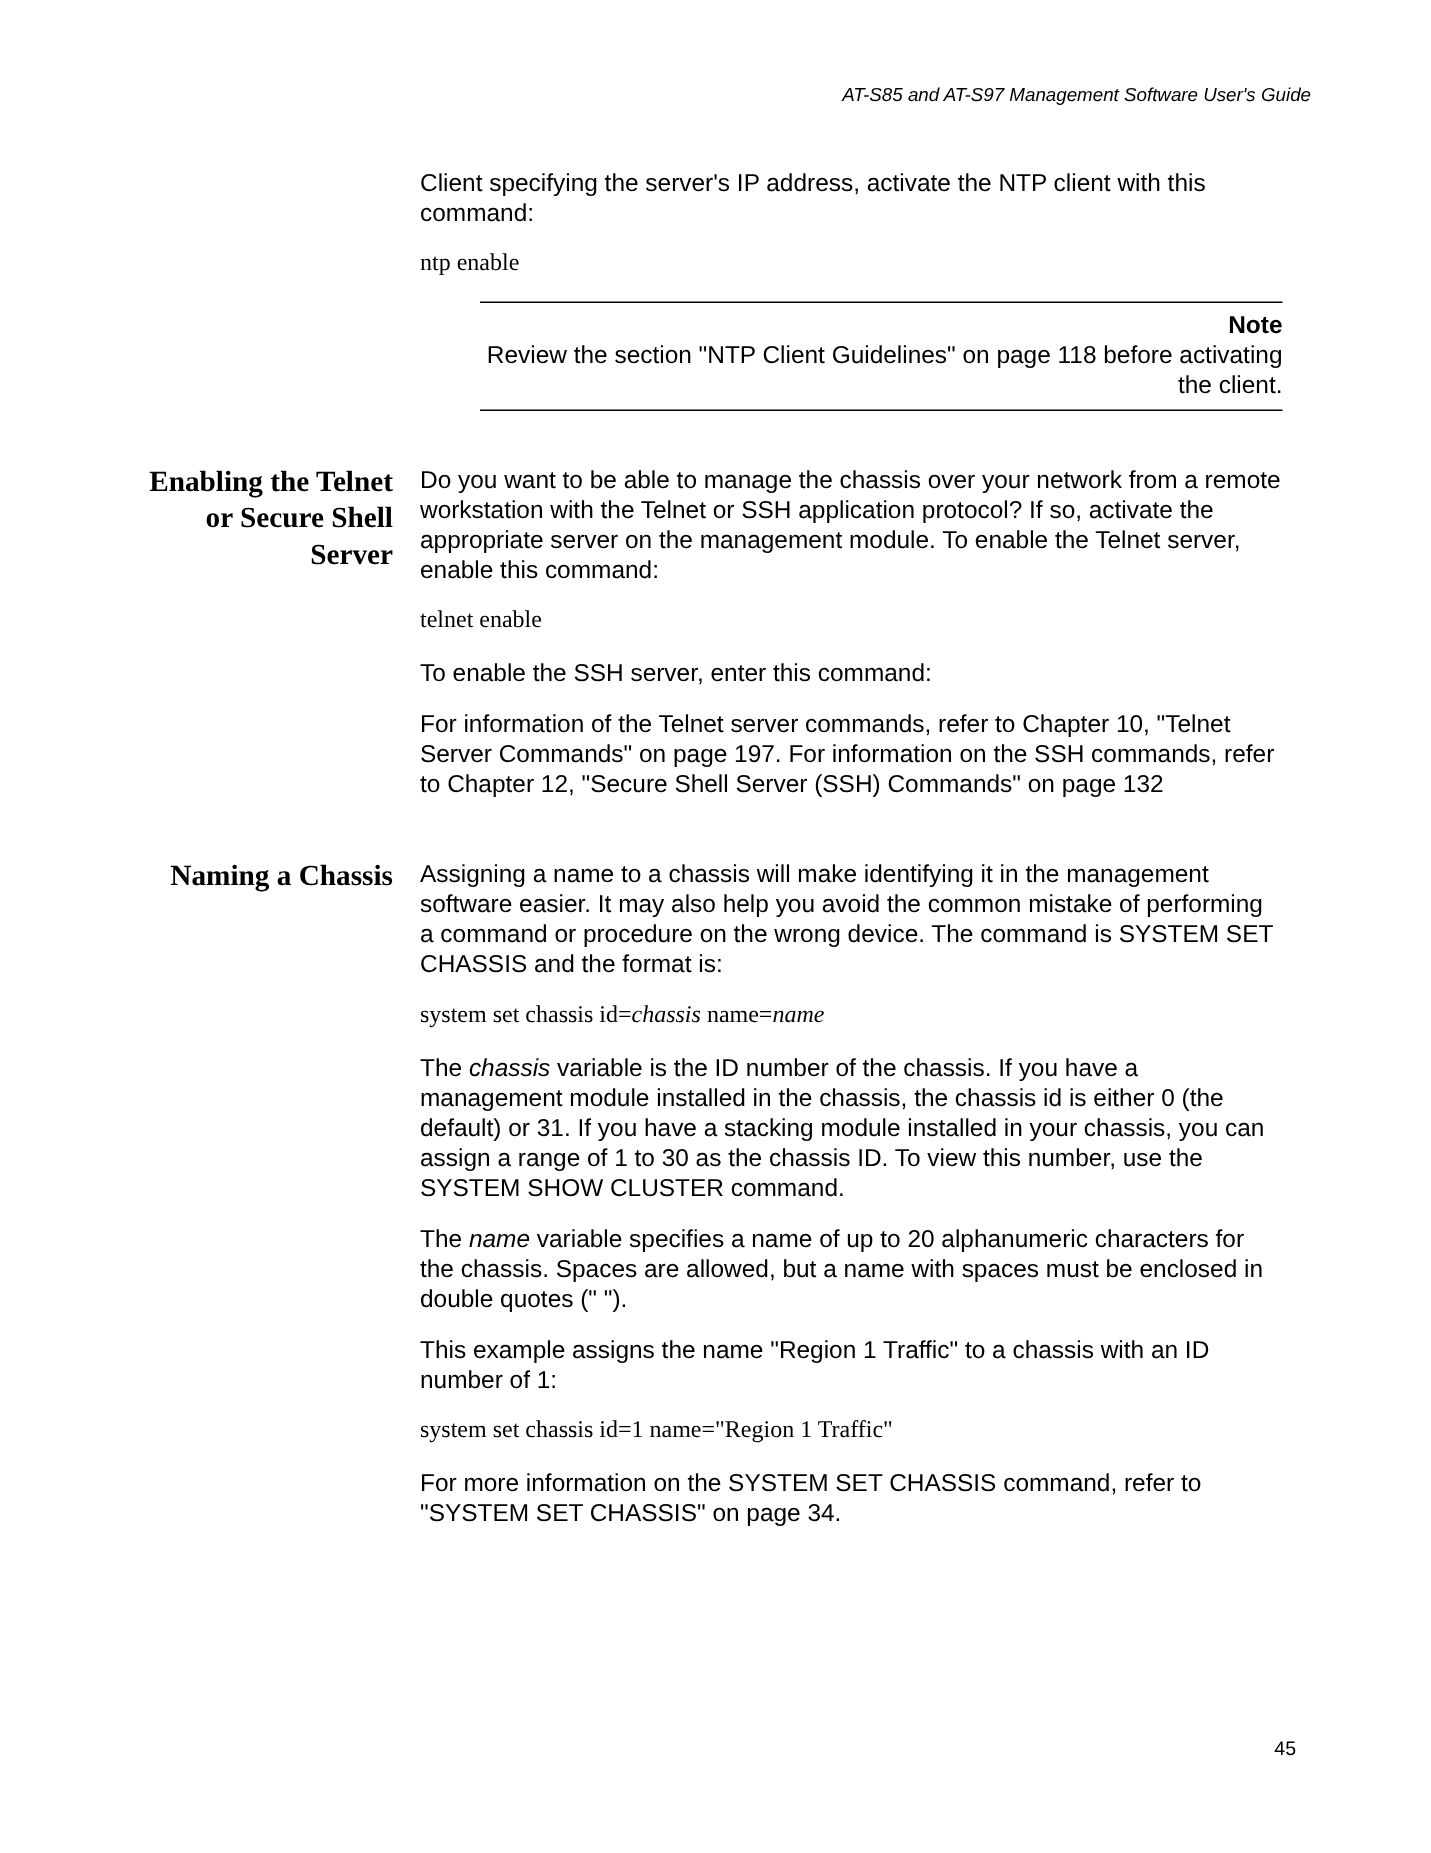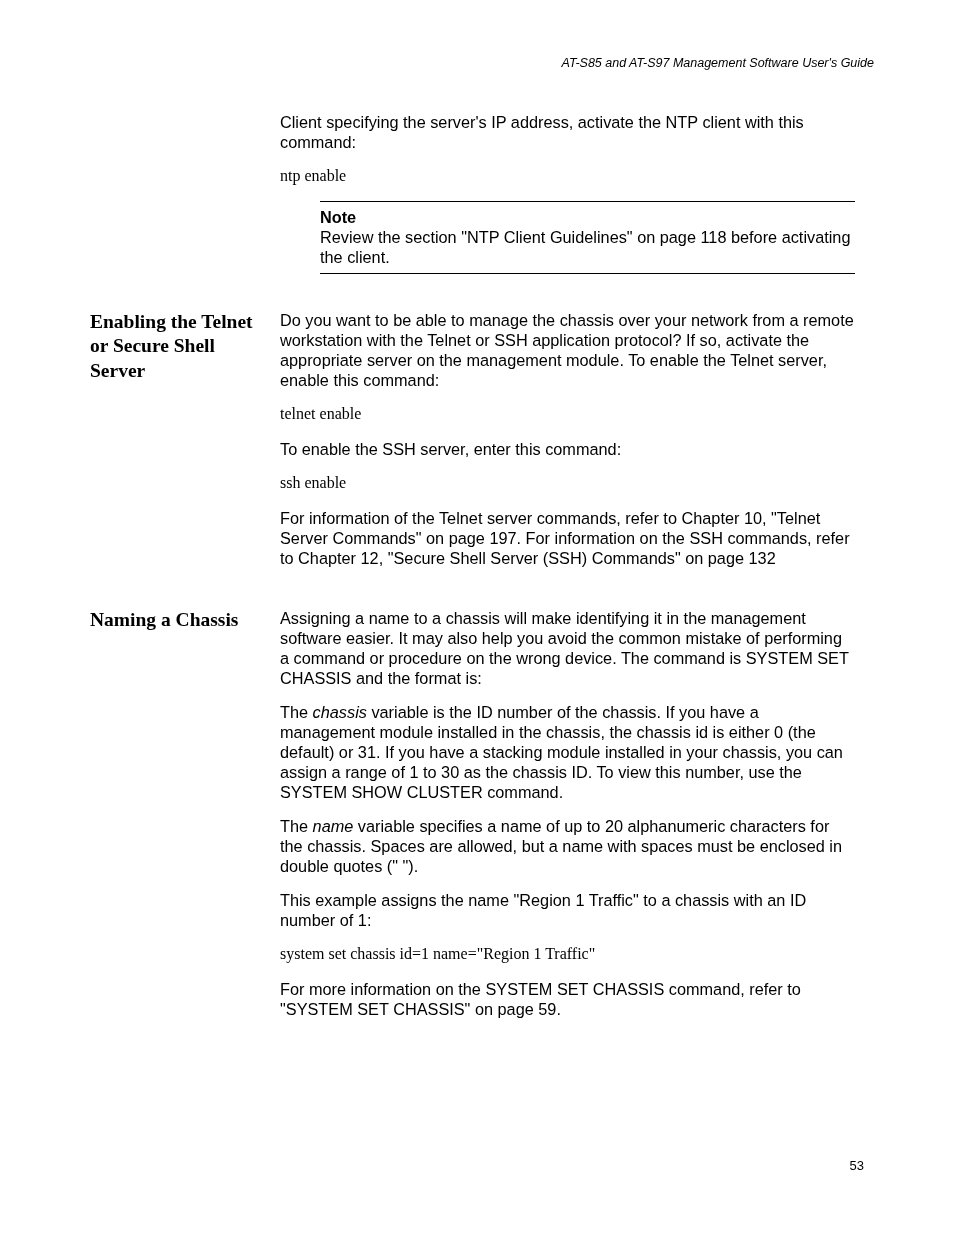--- a/index.html
+++ b/index.html
@@ -29,20 +29,21 @@
       margin-top: 56px;
     }
     .section-row {
       display: flex;
       align-items: flex-start;
       margin-bottom: 14px;
     }
     .left-col {
       width: 190px;
       min-width: 190px;
+      text-align: right;
       padding-right: 18px;
     }
     .section-heading {
       font-family: 'Times New Roman', Times, serif;
       font-weight: bold;
       font-size: 19.5px;
       line-height: 1.25;
     }
     .right-col {
       flex: 1;
@@ -64,20 +65,21 @@
     }
     .body-italic {
       font-style: italic;
     }
     .note-box {
       border-top: 1px solid #000;
       border-bottom: 1px solid #000;
       padding: 6px 0 6px 0;
       margin-left: 40px;
       margin-bottom: 22px;
+      text-align: right;
     }
     .note-label {
       font-weight: bold;
       font-size: 16.3px;
     }
     .note-text {
       font-size: 16.3px;
       line-height: 1.23;
     }
     .page-number {
@@ -107,34 +109,34 @@
   </div>
 
   <div class="section-row">
     <div class="left-col">
       <div class="section-heading">Enabling the Telnet or Secure Shell Server</div>
     </div>
     <div class="right-col">
       <p class="body-text">Do you want to be able to manage the chassis over your network from a remote workstation with the Telnet or SSH application protocol? If so, activate the appropriate server on the management module. To enable the Telnet server, enable this command:</p>
       <p class="code-text">telnet enable</p>
       <p class="body-text">To enable the SSH server, enter this command:</p>
-      <p class="code-text">ssh enable</p>
       <p class="body-text">For information of the Telnet server commands, refer to Chapter 10, "Telnet Server Commands" on page 197. For information on the SSH commands, refer to Chapter 12, "Secure Shell Server (SSH) Commands" on page 132</p>
     </div>
   </div>
 
   <div class="section-row" style="margin-top:26px;">
     <div class="left-col">
       <div class="section-heading">Naming a Chassis</div>
     </div>
     <div class="right-col">
       <p class="body-text">Assigning a name to a chassis will make identifying it in the management software easier. It may also help you avoid the common mistake of performing a command or procedure on the wrong device. The command is SYSTEM SET CHASSIS and the format is:</p>
+      <p class="code-text"><span>system set chassis id=</span><span class="code-italic">chassis</span><span> name=</span><span class="code-italic">name</span></p>
       <p class="body-text"><span>The </span><span class="body-italic">chassis</span><span> variable is the ID number of the chassis. If you have a management module installed in the chassis, the chassis id is either 0 (the default) or 31. If you have a stacking module installed in your chassis, you can assign a range of 1 to 30 as the chassis ID. To view this number, use the SYSTEM SHOW CLUSTER command.</span></p>
       <p class="body-text"><span>The </span><span class="body-italic">name</span><span> variable specifies a name of up to 20 alphanumeric characters for the chassis. Spaces are allowed, but a name with spaces must be enclosed in double quotes (" ").</span></p>
       <p class="body-text">This example assigns the name "Region 1 Traffic" to a chassis with an ID number of 1:</p>
       <p class="code-text">system set chassis id=1 name="Region 1 Traffic"</p>
-      <p class="body-text">For more information on the SYSTEM SET CHASSIS command, refer to "SYSTEM SET CHASSIS" on page 59.</p>
+      <p class="body-text">For more information on the SYSTEM SET CHASSIS command, refer to "SYSTEM SET CHASSIS" on page 34.</p>
     </div>
   </div>
 
 </div>
 
-<div class="page-number">53</div>
+<div class="page-number">45</div>
 
 </body></html>

